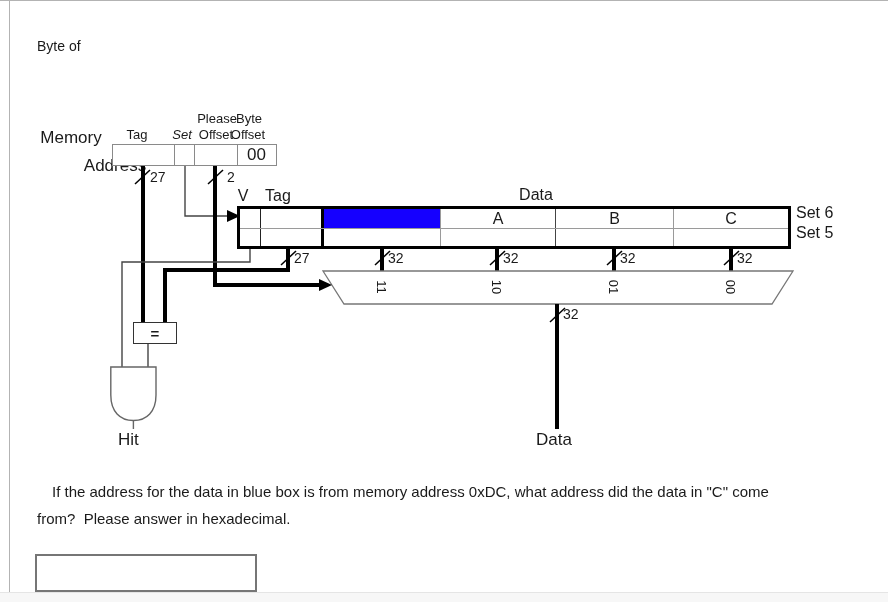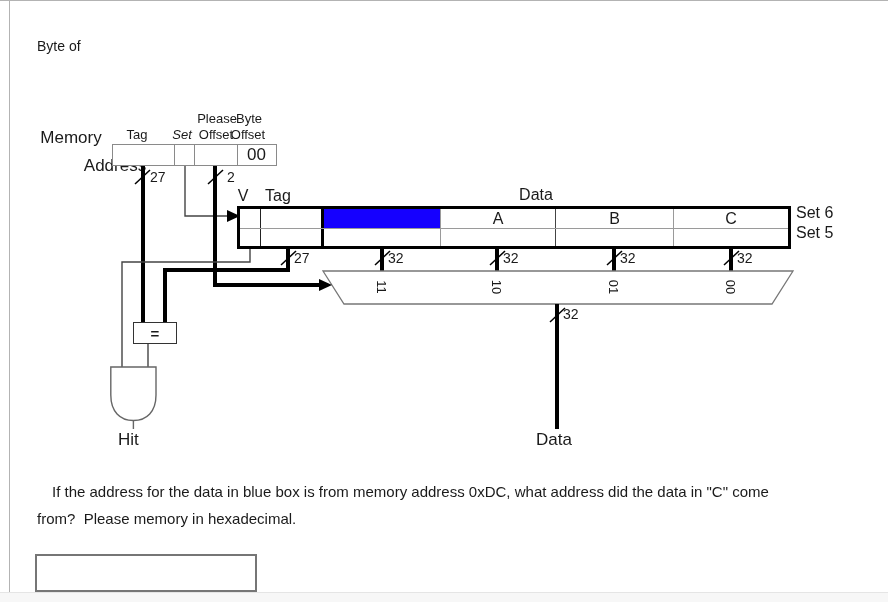--- a/index.html
+++ b/index.html
@@ -170,15 +170,15 @@
 <div class="muxsel" style="left:720px; top:274px;">00</div>
 
 <div class="abs comp">
   <span>=</span>
 </div>
 
 <div class="lbl f17" style="left:118px; top:430px;">Hit</div>
 <div class="lbl f17" style="left:536px; top:430px;">Data</div>
 
 <div class="qline" style="left:40px; top:483px; width:820px;margin-left:12px;">If the address for the data in blue box is from memory address 0xDC, what address did the data in "C" come</div>
-<div class="qline" style="left:37px; top:510px; width:820px;">from?  Please memory in hexadecimal.</div>
+<div class="qline" style="left:37px; top:510px; width:820px;">from?  Please answer in hexadecimal.</div>
 
 <input class="answer" type="text" placeholder="" style="">
 
 </body></html>

